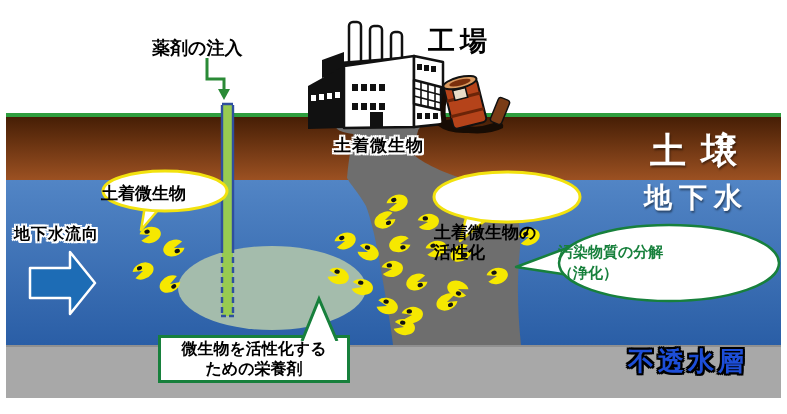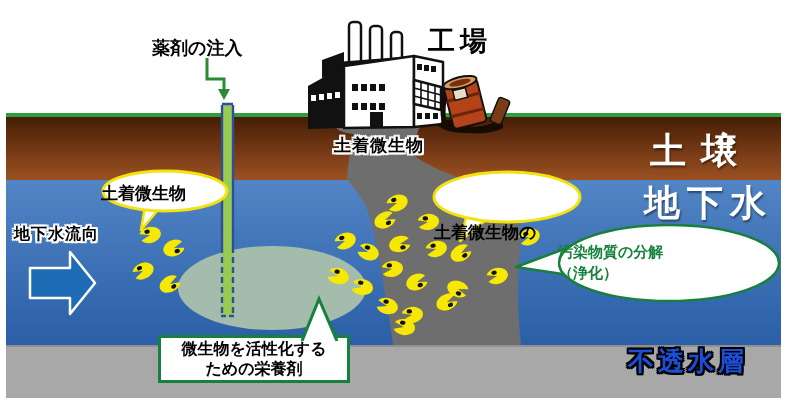--- a/index.html
+++ b/index.html
@@ -17,21 +17,21 @@
   #art{left:0;top:0;width:787px;height:414px;z-index:1;}
   
   .lbl{z-index:3;white-space:nowrap;line-height:1.1;}
   .outline-white{color:#000;text-shadow:-2px -2px 0 #fff,2px -2px 0 #fff,-2px 2px 0 #fff,2px 2px 0 #fff,-2px 0 0 #fff,2px 0 0 #fff,0 -2px 0 #fff,0 2px 0 #fff;}
   .outline-black{color:#1d4ed8;text-shadow:-2px -2px 0 #000,2px -2px 0 #000,-2px 2px 0 #000,2px 2px 0 #000,-2px 0 0 #000,2px 0 0 #000,0 -2px 0 #000,0 2px 0 #000;}
   .white-lbl{color:#fff;text-shadow:1px 2px 2px rgba(0,0,0,.45);}
   #injection-label{left:152px;top:38px;font-size:18px;color:#000;}
   #factory-label{left:428px;top:26px;font-size:27px;letter-spacing:5px;color:#000;}
   #pollutant-label{left:334px;top:136px;font-size:17px;letter-spacing:1px;}
   #soil-label{left:650px;top:131px;font-size:36px;letter-spacing:15px;}
-  #gw-label{left:644px;top:183px;font-size:36px;letter-spacing:7px;}
+  #gw-label{left:644px;top:183px;font-size:28px;letter-spacing:7px;}
   #flow-label{left:14px;top:225px;font-size:16px;letter-spacing:1px;}
   #imperm-label{left:628px;top:347px;font-size:26px;letter-spacing:4px;}
   .bubble-text{z-index:3;text-align:left;color:#000;}
   #bubble1-text{left:101px;top:182px;width:128px;font-size:17px;}
   #bubble2-text{left:434px;top:178px;width:146px;font-size:17px;line-height:20px;margin-top:44px;}
   #bubble3-text{left:558px;top:242px;width:222px;font-size:15px;line-height:21px;color:#17803c;}
   #nutrient-box{
     left:158px;top:335px;width:192px;height:48px;background:#fff;border:3px solid #17803c;
     box-sizing:border-box;z-index:2;display:flex;flex-direction:column;align-items:center;justify-content:center;
     font-size:16px;line-height:20px;color:#000;text-align:center;
@@ -242,19 +242,20 @@
   <div class="abs lbl" id="factory-label">工場</div>
   <div class="abs lbl outline-white" id="pollutant-label">土着微生物</div>
   <div class="abs lbl white-lbl" id="soil-label">土壌</div>
   <div class="abs lbl white-lbl" id="gw-label">地下水</div>
   <div class="abs lbl outline-white" id="flow-label">地下水流向</div>
   <div class="abs lbl outline-black" id="imperm-label">不透水層</div>
 
   <div class="abs bubble-text" id="bubble1-text">土着微生物</div>
   <div class="abs bubble-text" id="bubble2-text">
     <div>土着微生物の</div>
+    <div>活性化</div>
   </div>
   <div class="abs bubble-text" id="bubble3-text">
     <div>汚染物質の分解</div>
     <div>（浄化）</div>
   </div>
 
 </div>
 
 </body></html>

